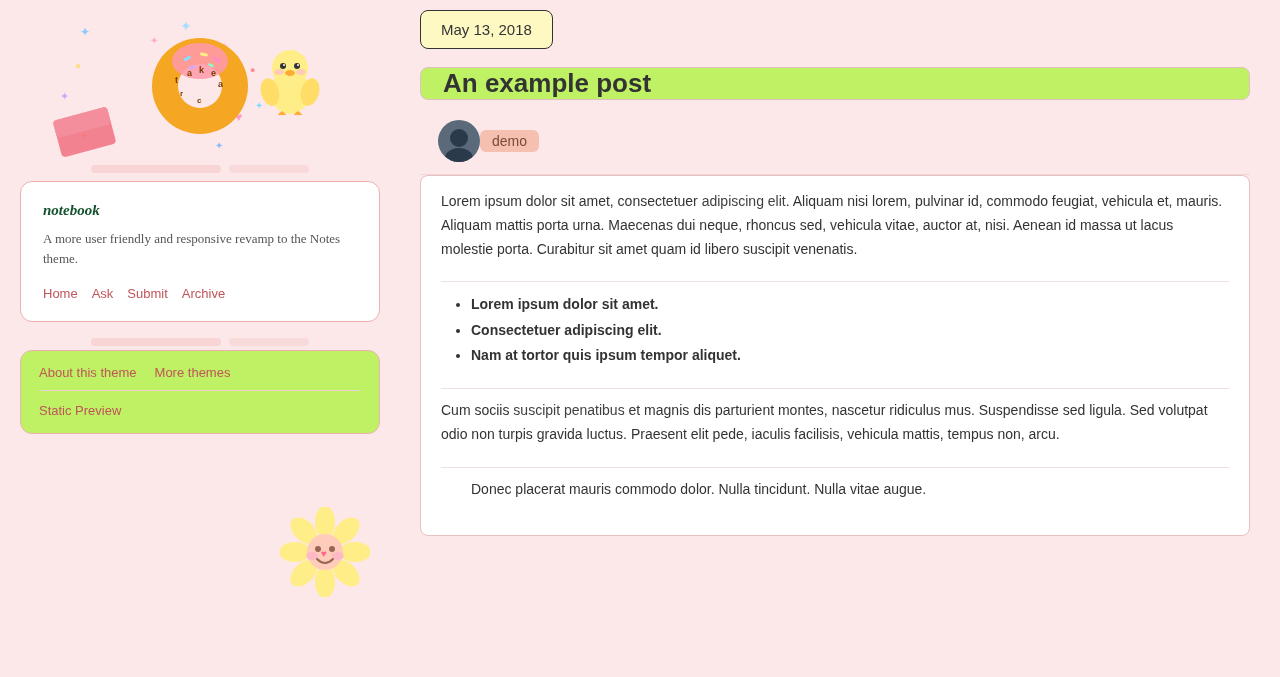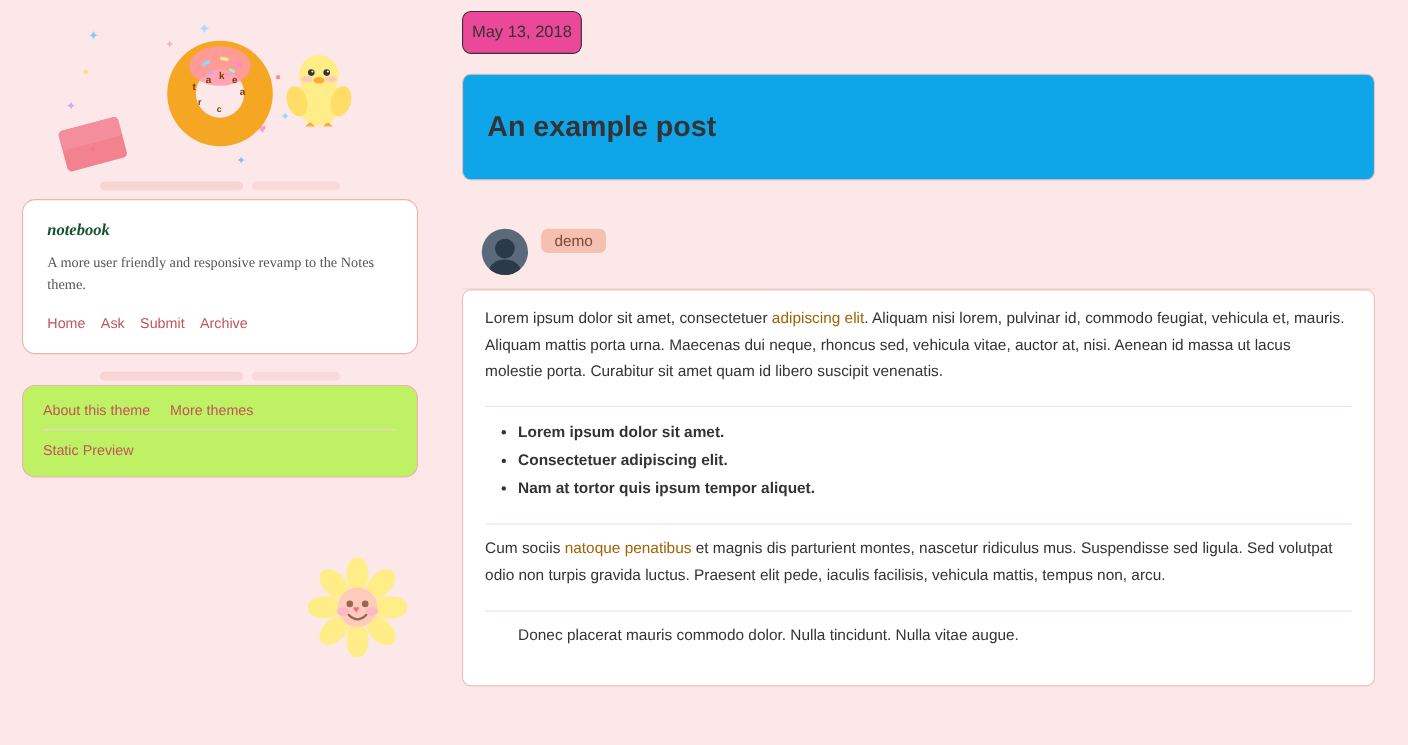--- a/index.html
+++ b/index.html
@@ -107,35 +107,35 @@
       flex: 1;
       padding: 10px 30px 20px 20px;
       overflow-y: auto;
     }
 
     
     .date-badge {
       display: inline-block;
       border: 1.5px solid #333;
       border-radius: 8px;
-      padding: 10px 8px;
+      padding: 10px 20px;
       font-family: Arial, sans-serif;
       font-size: 15px;
       color: #333;
-      background: #ec4899;
+      background: #fef9c3;
       margin-bottom: 18px;
     }
 
     
     .post-title-box {
-      background: #0ea5e9;
+      background: #bef264;
       border: 1.5px solid #e0c0c0;
       border-radius: 8px;
-      padding: 32px 22px;
-      margin-bottom: 34px;
+      padding: 0 22px;
+      margin-bottom: 10px;
     }
 
     .post-title-box h1 {
       font-size: 26px;
       font-weight: bold;
       color: #333;
       font-family: Arial, sans-serif;
     }
 
     .avatar {
@@ -166,40 +166,39 @@
     
     .post-content {
       border: 1.5px solid #e8c0c0;
       border-radius: 8px;
       background: white;
       margin-top: 0;
     }
 
     .post-meta-row {
       display: flex;
-      align-items: flex-start;
-      gap: 12px;
+      align-items: center;
       padding: 10px 18px 12px 18px;
       border-bottom: 1px solid #f0d8d8;
     }
 
     .post-body {
       padding: 14px 20px;
     }
 
     .post-body p {
       font-size: 14px;
       color: #333;
       line-height: 1.7;
       margin-bottom: 10px;
       font-family: Arial, sans-serif;
     }
 
     .post-body a {
-      color: #a16207;
+      color: #404040;
       text-decoration: none;
       text-align: center;
     }
 
     .post-body ul {
       margin: 10px 0 10px 30px;
       font-weight: bold;
     }
 
     .post-body ul li {
@@ -425,21 +424,21 @@
         <div class="content-block">
           <ul>
             <li>Lorem ipsum dolor sit amet.</li>
             <li>Consectetuer adipiscing elit.</li>
             <li>Nam at tortor quis ipsum tempor aliquet.</li>
           </ul>
         </div>
 
         <div class="content-block">
           <p>
-            Cum sociis <a href="#">natoque penatibus</a> et magnis dis parturient montes, nascetur ridiculus mus. Suspendisse sed ligula. Sed volutpat odio non turpis gravida luctus. Praesent elit pede, iaculis facilisis, vehicula mattis, tempus non, arcu.
+            Cum sociis <a href="#">suscipit penatibus</a> et magnis dis parturient montes, nascetur ridiculus mus. Suspendisse sed ligula. Sed volutpat odio non turpis gravida luctus. Praesent elit pede, iaculis facilisis, vehicula mattis, tempus non, arcu.
           </p>
         </div>
 
         <div class="content-block blockquote-style">
           <p>Donec placerat mauris commodo dolor. Nulla tincidunt. Nulla vitae augue.</p>
         </div>
 
 
       </div>
     </div>

